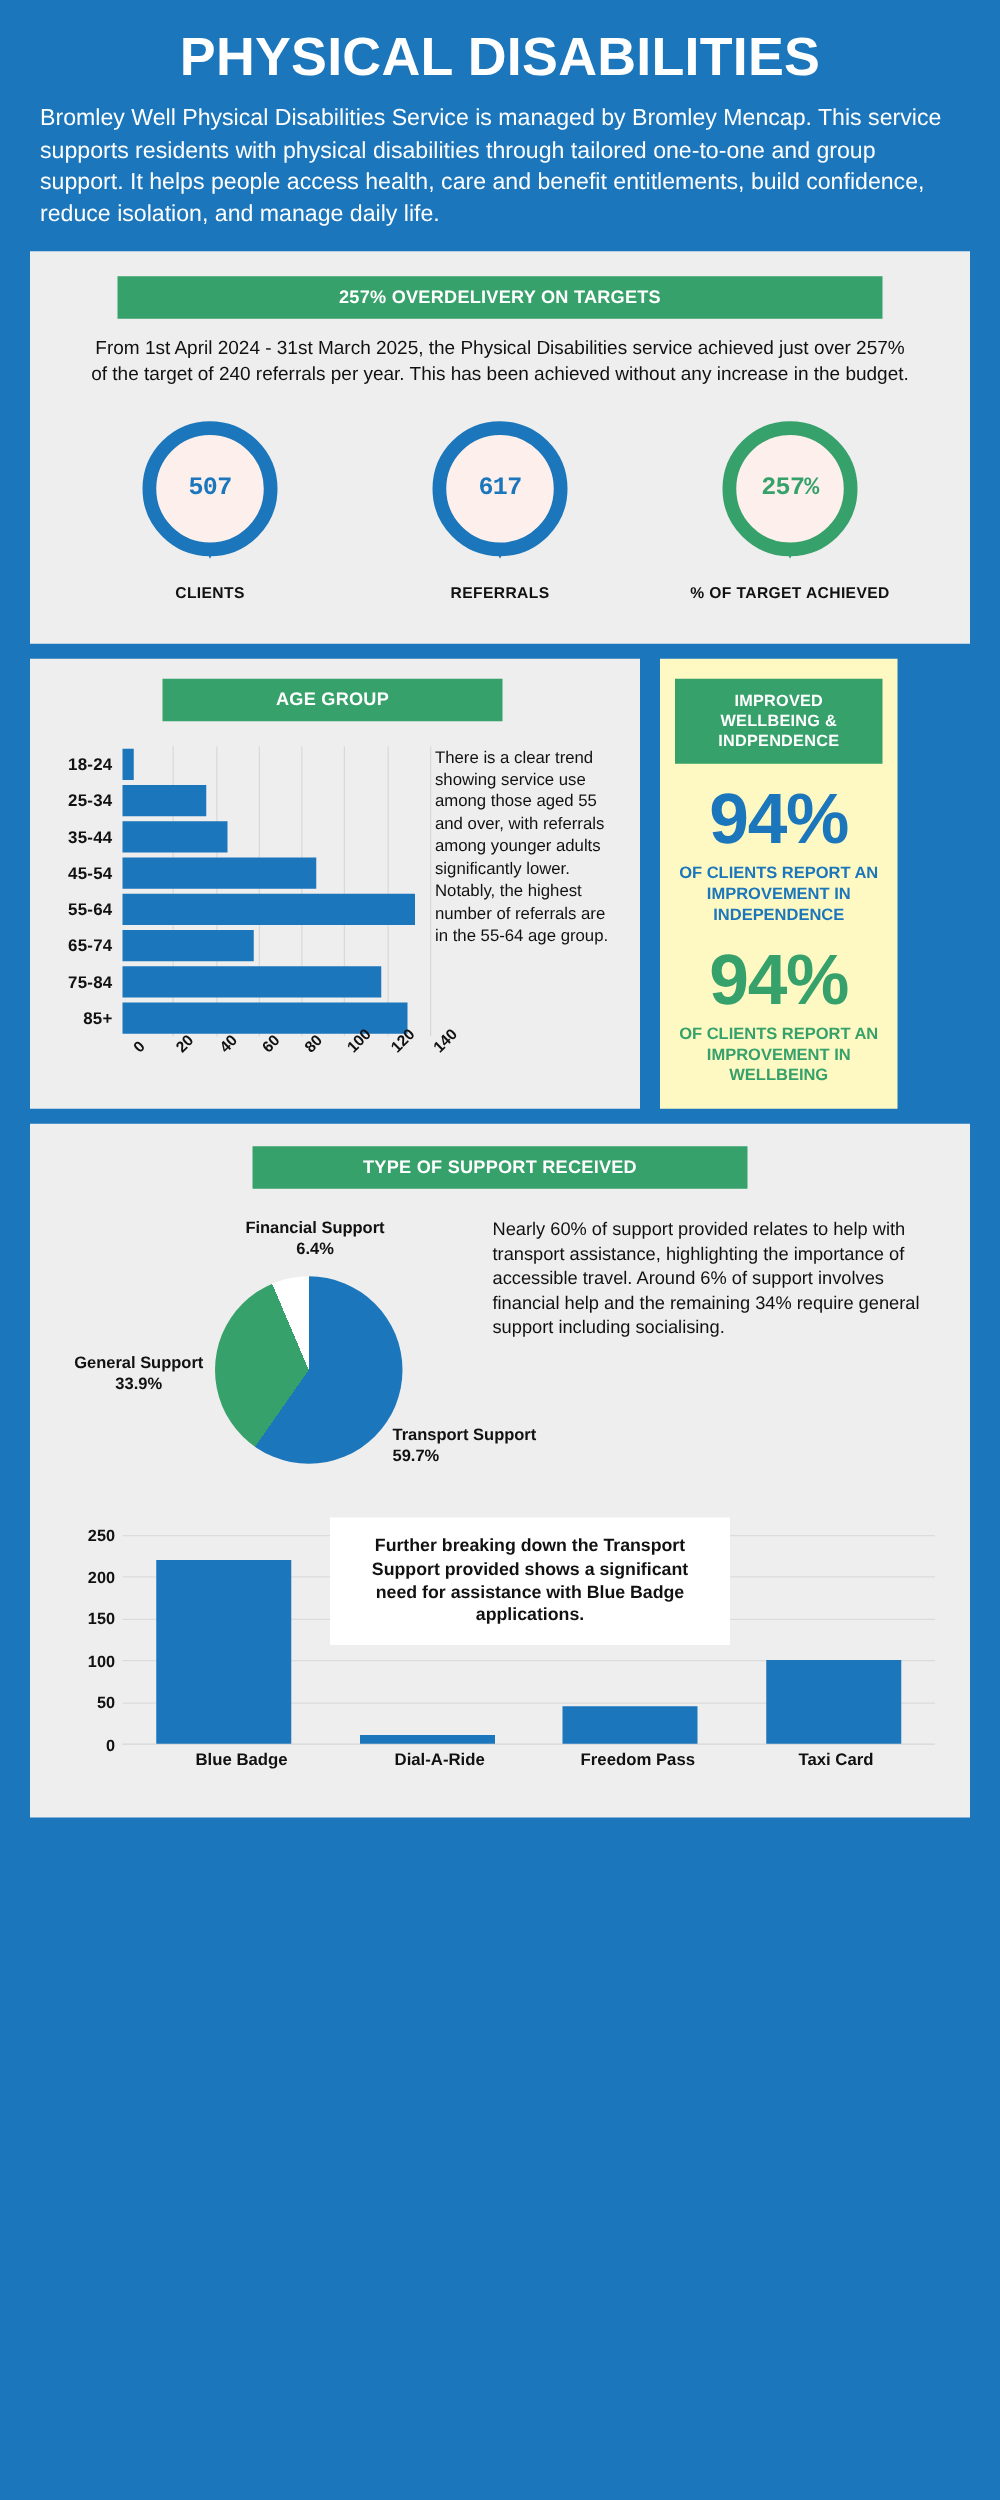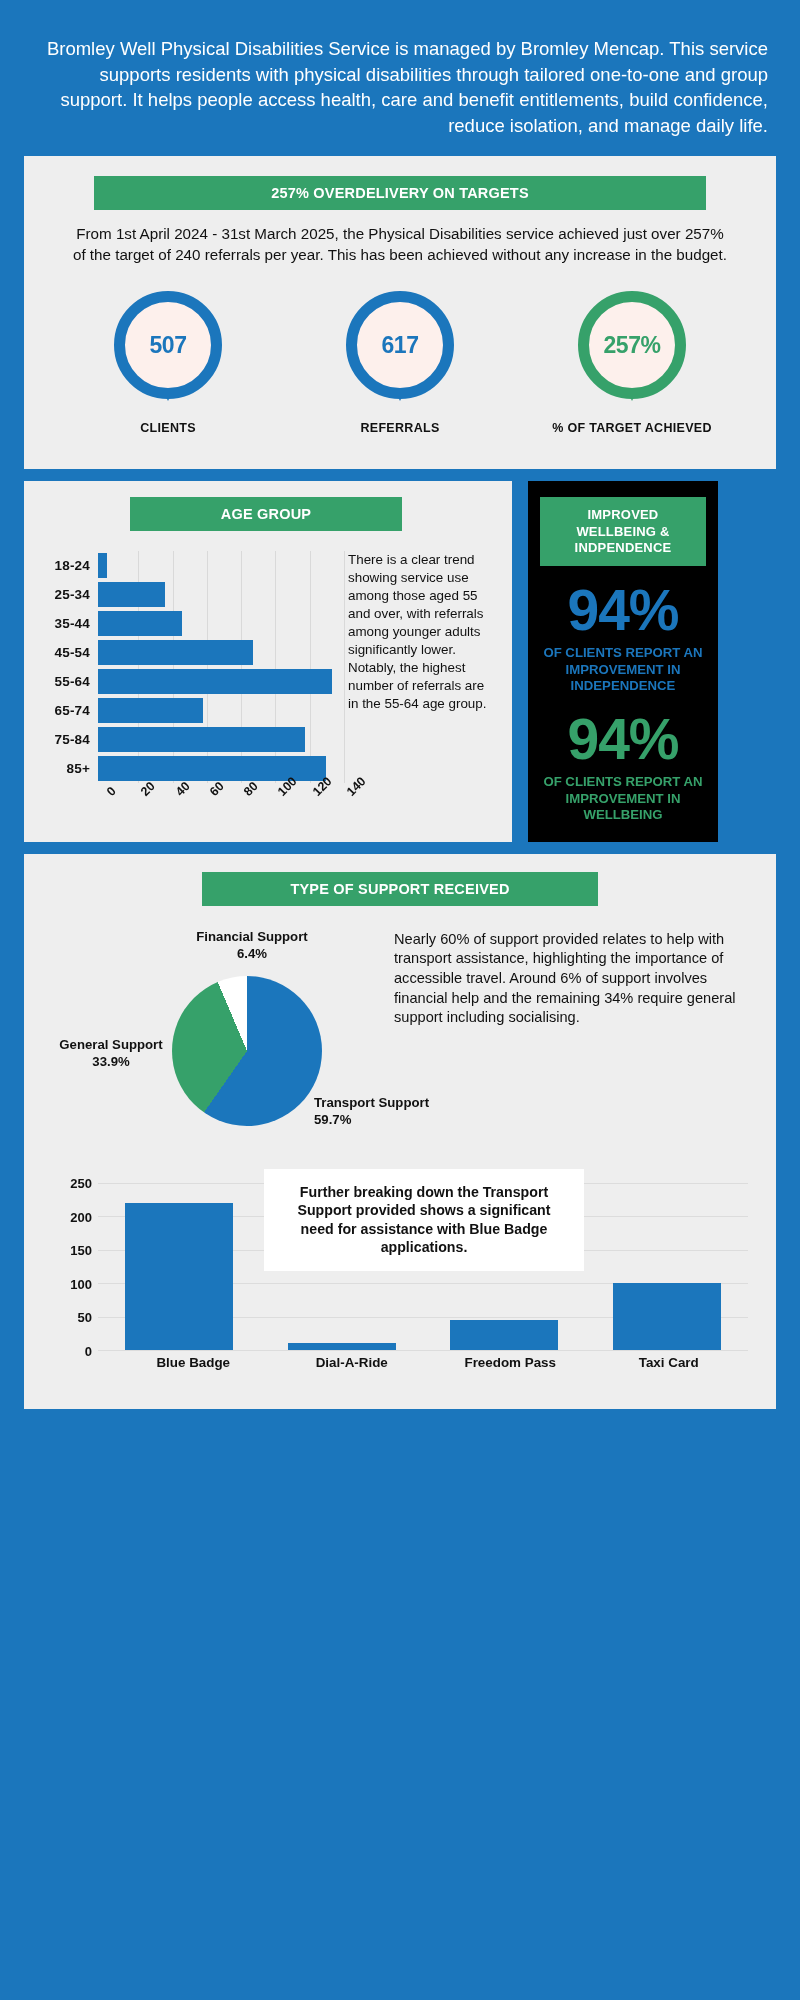--- a/index.html
+++ b/index.html
@@ -23,21 +23,21 @@
     font-size: 43px;
     font-weight: 700;
     text-align: center;
     letter-spacing: 0.2px;
     line-height: 1.05;
   }
   .intro {
     color: #ffffff;
     font-size: 18.5px;
     line-height: 1.38;
-    text-align: right;
+    text-align: left;
     margin-top: 12px;
     padding: 0 8px;
   }
 
   
   .panel {
     background: #eeeeee;
     margin: 0 24px;
   }
   .green-banner {
@@ -92,24 +92,25 @@
     top: 74px;
     width: 0; height: 0;
     margin-left: -17px;
     border-left: 17px solid transparent;
     border-right: 17px solid transparent;
     border-top: 36px solid #1b76bc;
     z-index: 1;
   }
   .pin.green .tail { border-top-color: #36a16a; }
   .pin .value {
-    font-size: 23px;
+    font-size: 20px;
     font-weight: 700;
     color: #1b76bc;
     letter-spacing: -0.5px;
+    font-family: Liberation Mono, monospace;
   }
   .pin.green .value { color: #36a16a; }
   .pin-label {
     margin-top: 22px;
     font-size: 12.5px;
     font-weight: 700;
     color: #111111;
     letter-spacing: 0.3px;
   }
 
@@ -178,21 +179,21 @@
   }
   .age-note {
     flex: 1;
     font-size: 13.4px;
     line-height: 1.34;
     color: #111111;
     padding: 0 6px 0 4px;
   }
 
   #panel-wellbeing {
-    background: #000000;
+    background: #fef9c3;
     width: 190px;
     padding: 16px 12px 18px 12px;
     text-align: center;
   }
   #panel-wellbeing .green-banner {
     font-size: 13px;
     line-height: 1.25;
     padding: 10px 6px;
   }
   .wb-num {
@@ -317,20 +318,21 @@
     text-align: center;
     z-index: 5;
   }
 </style>
 </head>
 <body>
 
 <div class="page">
 
   <div class="header">
+    <div class="title">PHYSICAL DISABILITIES</div>
     <div class="intro">Bromley Well Physical Disabilities Service is managed by Bromley Mencap. This service supports residents with physical disabilities through tailored one-to-one and group support. It helps people access health, care and benefit entitlements, build confidence, reduce isolation, and manage daily life.</div>
   </div>
 
   <div class="panel" id="panel-overdelivery">
     <div class="green-banner">257% OVERDELIVERY ON TARGETS</div>
     <div class="panel1-text">From 1st April 2024 - 31st March 2025, the Physical Disabilities service achieved just over 257% of the target of 240 referrals per year. This has been achieved without any increase in the budget.</div>
 
     <div class="pins">
       <div class="pin-wrap">
         <div class="pin">

